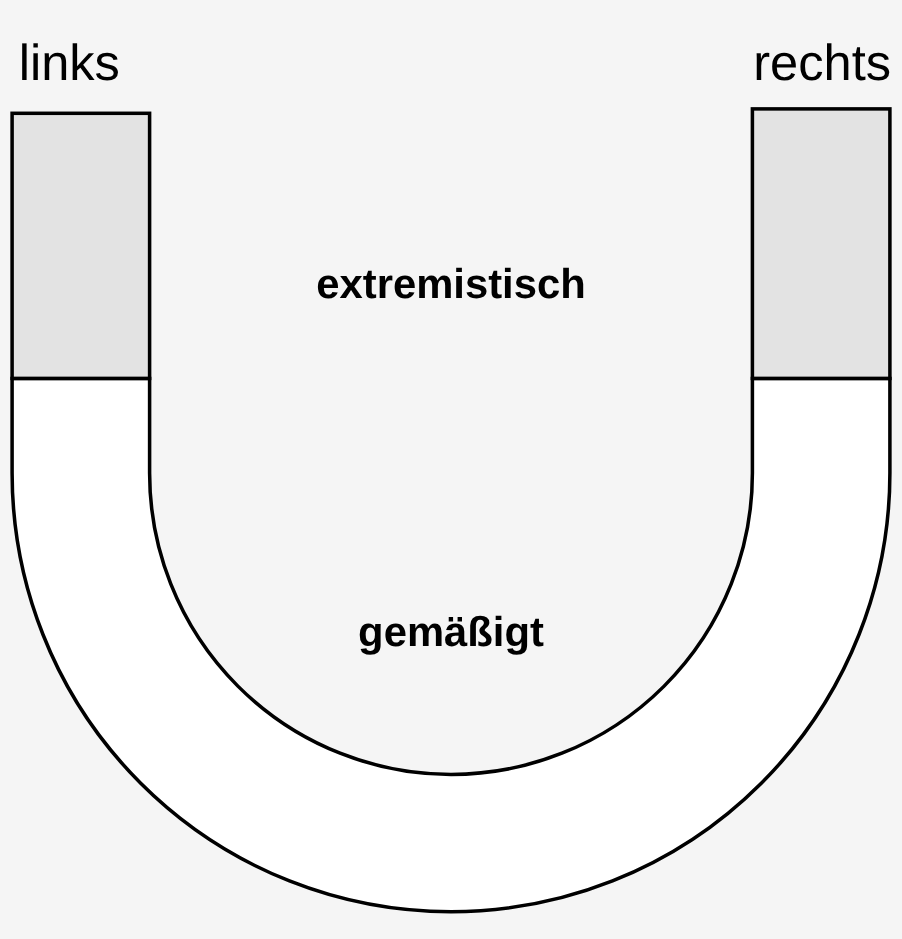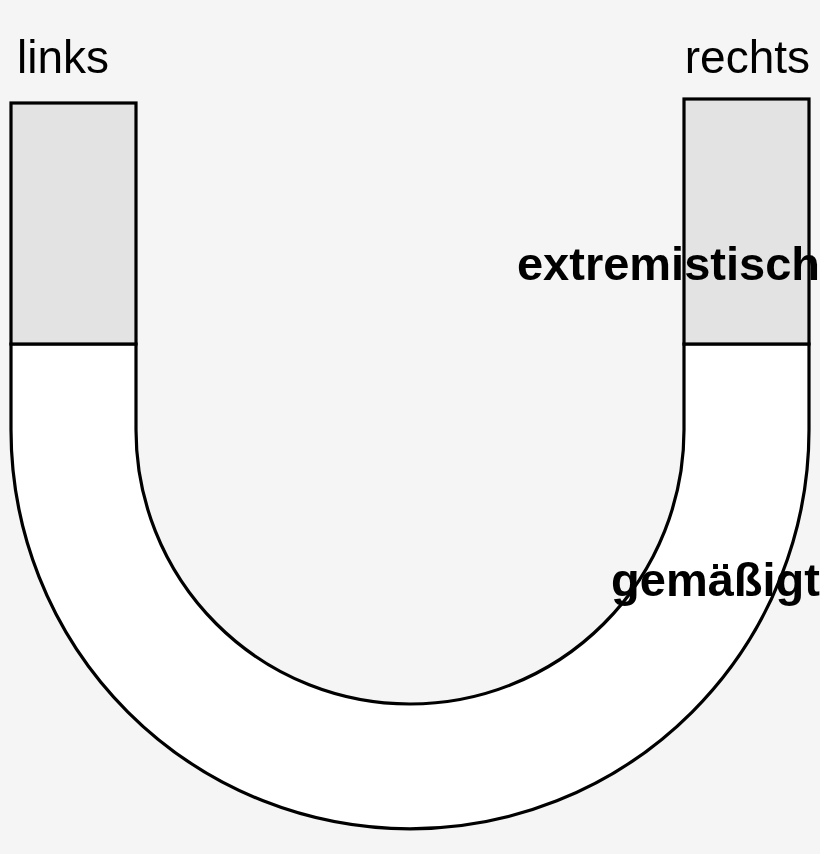--- a/index.html
+++ b/index.html
@@ -42,25 +42,25 @@
   }
   #label-rechts {
     right: 10px;
     top: 34px;
     text-align: center;
   }
   .zone-label {
     position: absolute;
     font-family: "Liberation Sans", sans-serif;
     font-weight: 700;
-    font-size: 47px;
+    font-size: 38px;
     color: #000000;
     line-height: 1;
     white-space: nowrap;
-    text-align: right;
+    text-align: center;
     width: 100%;
     left: 0;
   }
   #label-extremistisch {
     top: 240px;
   }
   #label-gemaessigt {
     top: 556px;
   }
 </style>

